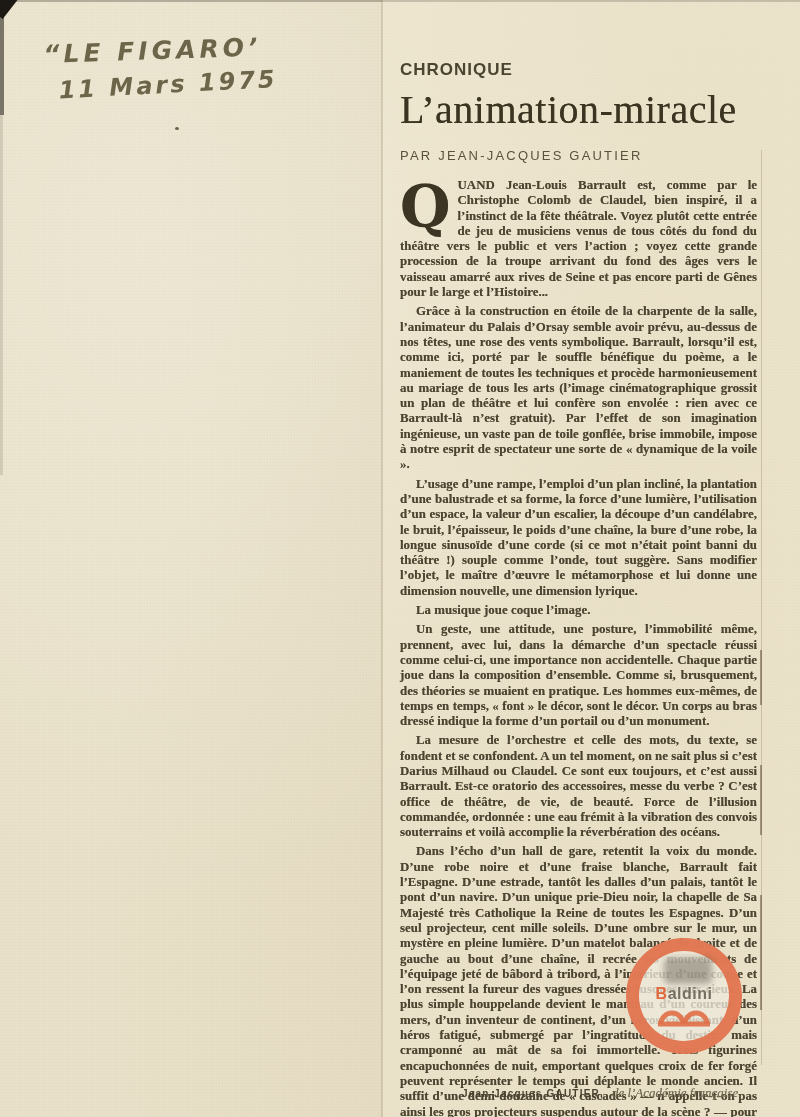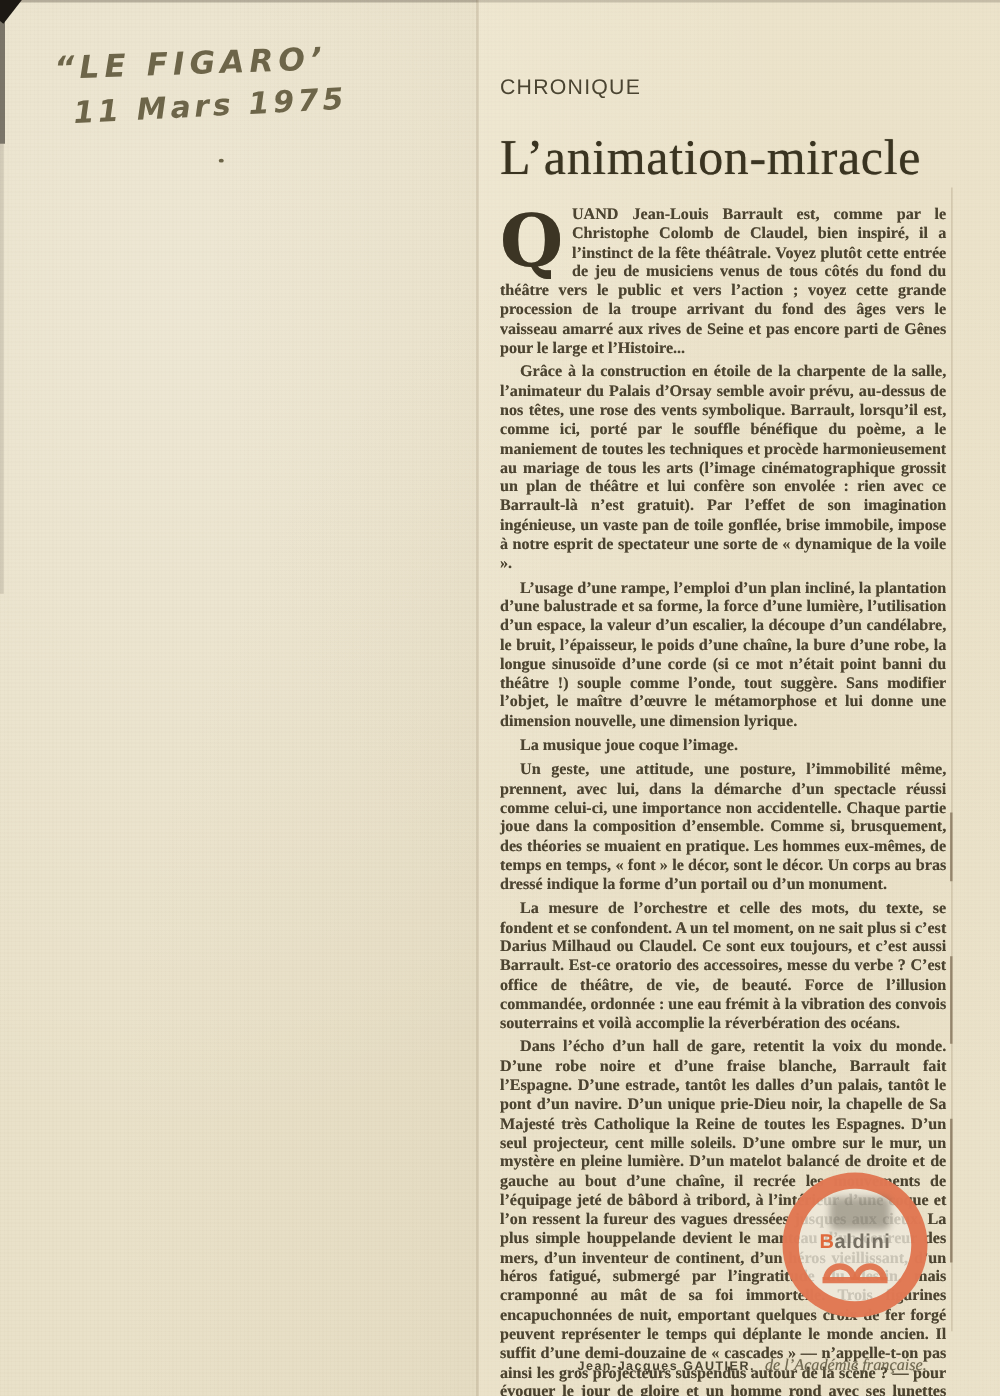--- a/index.html
+++ b/index.html
@@ -29,24 +29,24 @@
   .clip-tint{position:absolute;left:382px;top:0;width:418px;height:1117px;background:rgba(252,246,224,0.28);}
 
   
   .annotation{position:absolute;left:44px;top:36px;transform:rotate(-2deg);
     font-family:"DejaVu Sans", sans-serif;font-style:italic;color:#5c5437;}
   .annotation .line1{font-size:25px;letter-spacing:4px;font-weight:700;opacity:0.88;}
   .annotation .line2{font-size:24px;letter-spacing:3px;font-weight:700;margin:6px 0 0 14px;transform:rotate(-1deg);opacity:0.88;}
 
   
   .article{position:absolute;left:400px;top:60px;width:357px;}
-  .kicker{font-family:"Liberation Sans", sans-serif;font-weight:400;font-size:17px;
+  .kicker{font-family:"Liberation Sans", sans-serif;font-weight:700;font-size:17px;
     letter-spacing:1px;color:#4a4431;}
   .title{font-family:"Liberation Serif", serif;font-size:40px;font-weight:400;
-    color:#3a3421;margin-top:22px;letter-spacing:0.5px;text-shadow:0 0 0.6px rgba(58,52,33,0.8);}
+    color:#3a3421;margin-top:6px;letter-spacing:0.5px;text-shadow:0 0 0.6px rgba(58,52,33,0.8);}
   .byline{font-family:"Liberation Sans", sans-serif;font-size:13px;letter-spacing:2.2px;
     color:#5a523c;margin-top:15px;}
   .body-text{margin-top:15px;font-size:12.9px;line-height:15.3px;font-weight:700;
     color:#4c4431;text-align:justify;text-shadow:0 0 0.4px rgba(70,60,40,0.55);}
   .body-text p{margin:0 0 4px 0;text-indent:16px;}
   .body-text p.first{text-indent:0;}
   .dropcap{float:left;font-family:"DejaVu Serif", serif;font-size:58px;line-height:48px;
     padding:5px 7px 2px 0;font-weight:700;color:#3c3524;}
 
   
@@ -87,20 +87,21 @@
   <div class="paper-dot"></div>
 
   <div class="annotation">
     <div class="line1">“LE FIGARO’</div>
     <div class="line2">11 Mars 1975</div>
   </div>
 
   <div class="article">
     <div class="kicker">CHRONIQUE</div>
     <div class="title">L’animation-miracle</div>
+    <div class="byline">PAR JEAN-JACQUES GAUTIER</div>
 
     <div class="body-text">
       <p class="first"><span class="dropcap">Q</span><span>UAND Jean-Louis Barrault est, comme par le Christophe Colomb de Claudel, bien inspiré, il a l’instinct de la fête théâtrale. Voyez plutôt cette entrée de jeu de musiciens venus de tous côtés du fond du théâtre vers le public et vers l’action ; voyez cette grande procession de la troupe arrivant du fond des âges vers le vaisseau amarré aux rives de Seine et pas encore parti de Gênes pour le large et l’Histoire...</span></p>
       <p>Grâce à la construction en étoile de la charpente de la salle, l’animateur du Palais d’Orsay semble avoir prévu, au-dessus de nos têtes, une rose des vents symbolique. Barrault, lorsqu’il est, comme ici, porté par le souffle bénéfique du poème, a le maniement de toutes les techniques et procède harmonieusement au mariage de tous les arts (l’image cinématographique grossit un plan de théâtre et lui confère son envolée : rien avec ce Barrault-là n’est gratuit). Par l’effet de son imagination ingénieuse, un vaste pan de toile gonflée, brise immobile, impose à notre esprit de spectateur une sorte de « dynamique de la voile ».</p>
       <p>L’usage d’une rampe, l’emploi d’un plan incliné, la plantation d’une balustrade et sa forme, la force d’une lumière, l’utilisation d’un espace, la valeur d’un escalier, la découpe d’un candélabre, le bruit, l’épaisseur, le poids d’une chaîne, la bure d’une robe, la longue sinusoïde d’une corde (si ce mot n’était point banni du théâtre !) souple comme l’onde, tout suggère. Sans modifier l’objet, le maître d’œuvre le métamorphose et lui donne une dimension nouvelle, une dimension lyrique.</p>
       <p>La musique joue coque l’image.</p>
       <p>Un geste, une attitude, une posture, l’immobilité même, prennent, avec lui, dans la démarche d’un spectacle réussi comme celui-ci, une importance non accidentelle. Chaque partie joue dans la composition d’ensemble. Comme si, brusquement, des théories se muaient en pratique. Les hommes eux-mêmes, de temps en temps, « font » le décor, sont le décor. Un corps au bras dressé indique la forme d’un portail ou d’un monument.</p>
       <p>La mesure de l’orchestre et celle des mots, du texte, se fondent et se confondent. A un tel moment, on ne sait plus si c’est Darius Milhaud ou Claudel. Ce sont eux toujours, et c’est aussi Barrault. Est-ce oratorio des accessoires, messe du verbe ? C’est office de théâtre, de vie, de beauté. Force de l’illusion commandée, ordonnée : une eau frémit à la vibration des convois souterrains et voilà accomplie la réverbération des océans.</p>
       <p>Dans l’écho d’un hall de gare, retentit la voix du monde. D’une robe noire et d’une fraise blanche, Barrault fait l’Espagne. D’une estrade, tantôt les dalles d’un palais, tantôt le pont d’un navire. D’un unique prie-Dieu noir, la chapelle de Sa Majesté très Catholique la Reine de toutes les Espagnes. D’un seul projecteur, cent mille soleils. D’une ombre sur le mur, un mystère en pleine lumière. D’un matelot balancé de droite et de gauche au bout d’une chaîne, il recrée les mouvements de l’équipage jeté de bâbord à tribord, à l’intérieur d’une coque et l’on ressent la fureur des vagues dressées jusques aux cieux. La plus simple houppelande devient le manteau d’un coureur des mers, d’un inventeur de continent, d’un héros vieillissant, d’un héros fatigué, submergé par l’ingratitude du destin, mais cramponné au mât de sa foi immortelle. Trois figurines encapuchonnées de nuit, emportant quelques croix de fer forgé peuvent représenter le temps qui déplante le monde ancien. Il suffit d’une demi-douzaine de « cascades » — n’appelle-t-on pas ainsi les gros projecteurs suspendus autour de la scène ? — pour évoquer le jour de gloire et un homme rond avec ses lunettes figure toute la postérité.</p>
 

